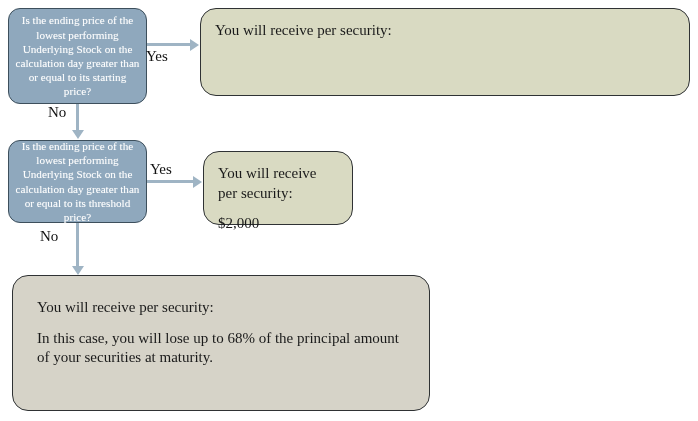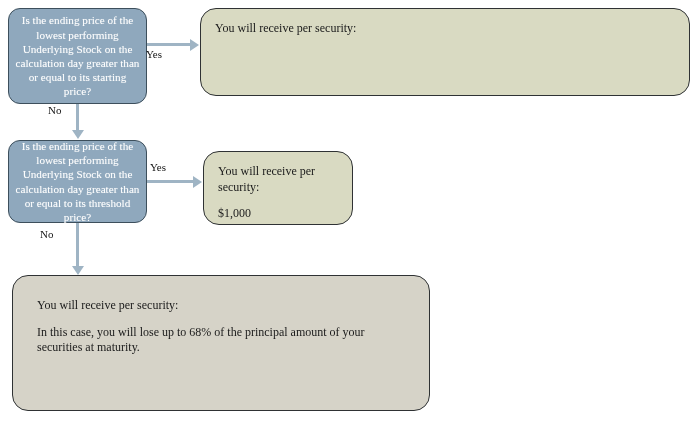--- a/index.html
+++ b/index.html
@@ -41,21 +41,21 @@
   }
 
   
   .outcome {
     position: absolute;
     box-sizing: border-box;
     background: #d9dac2;
     border: 1.5px solid #2f3234;
     border-radius: 16px;
     color: #1a1a1a;
-    font-size: 12px;
+    font-size: 15px;
     line-height: 1.3;
     padding: 12px 14px;
   }
   .outcome.gray {
     background: #d6d3c8;
   }
   .outcome p {
     margin: 0 0 11px 0;
   }
   .outcome p:last-child {
@@ -84,21 +84,21 @@
     width: 0;
     height: 0;
     border-top: 6px solid transparent;
     border-bottom: 6px solid transparent;
     border-left: 9px solid #9fb4c4;
   }
 
   
   .edge-label {
     position: absolute;
-    font-size: 11px;
+    font-size: 15px;
     color: #111111;
     font-family: "Liberation Serif", "DejaVu Serif", serif;
     white-space: nowrap;
   }
 </style>
 </head>
 <body>
 
 <div id="flowchart">
 
@@ -125,21 +125,21 @@
   <div class="hline" style="left:147px; top:180px; width:48px;"></div>
   <div class="arrow-right" style="left:193px; top:175.5px;"></div>
   <div class="edge-label" style="left:150px; top:161px;">Yes</div>
 
   <div class="vline" style="left:76px; top:223px; height:46px;"></div>
   <div class="arrow-down" style="left:71.5px; top:266px;"></div>
   <div class="edge-label" style="left:40px; top:228px;">No</div>
 
   <div class="outcome" style="left:203px; top:151px; width:150px; height:74px;">
     <p>You will receive per security:</p>
-    <p>$1,000</p>
+    <p>$2,000</p>
   </div>
 
   <div class="outcome gray" style="left:12px; top:275px; width:418px; height:136px; padding:22px 24px;">
     <p>You will receive per security:</p>
     <p>In this case, you will lose up to 68% of the principal amount of your securities at maturity.</p>
   </div>
 
 </div>
 
 </body></html>

